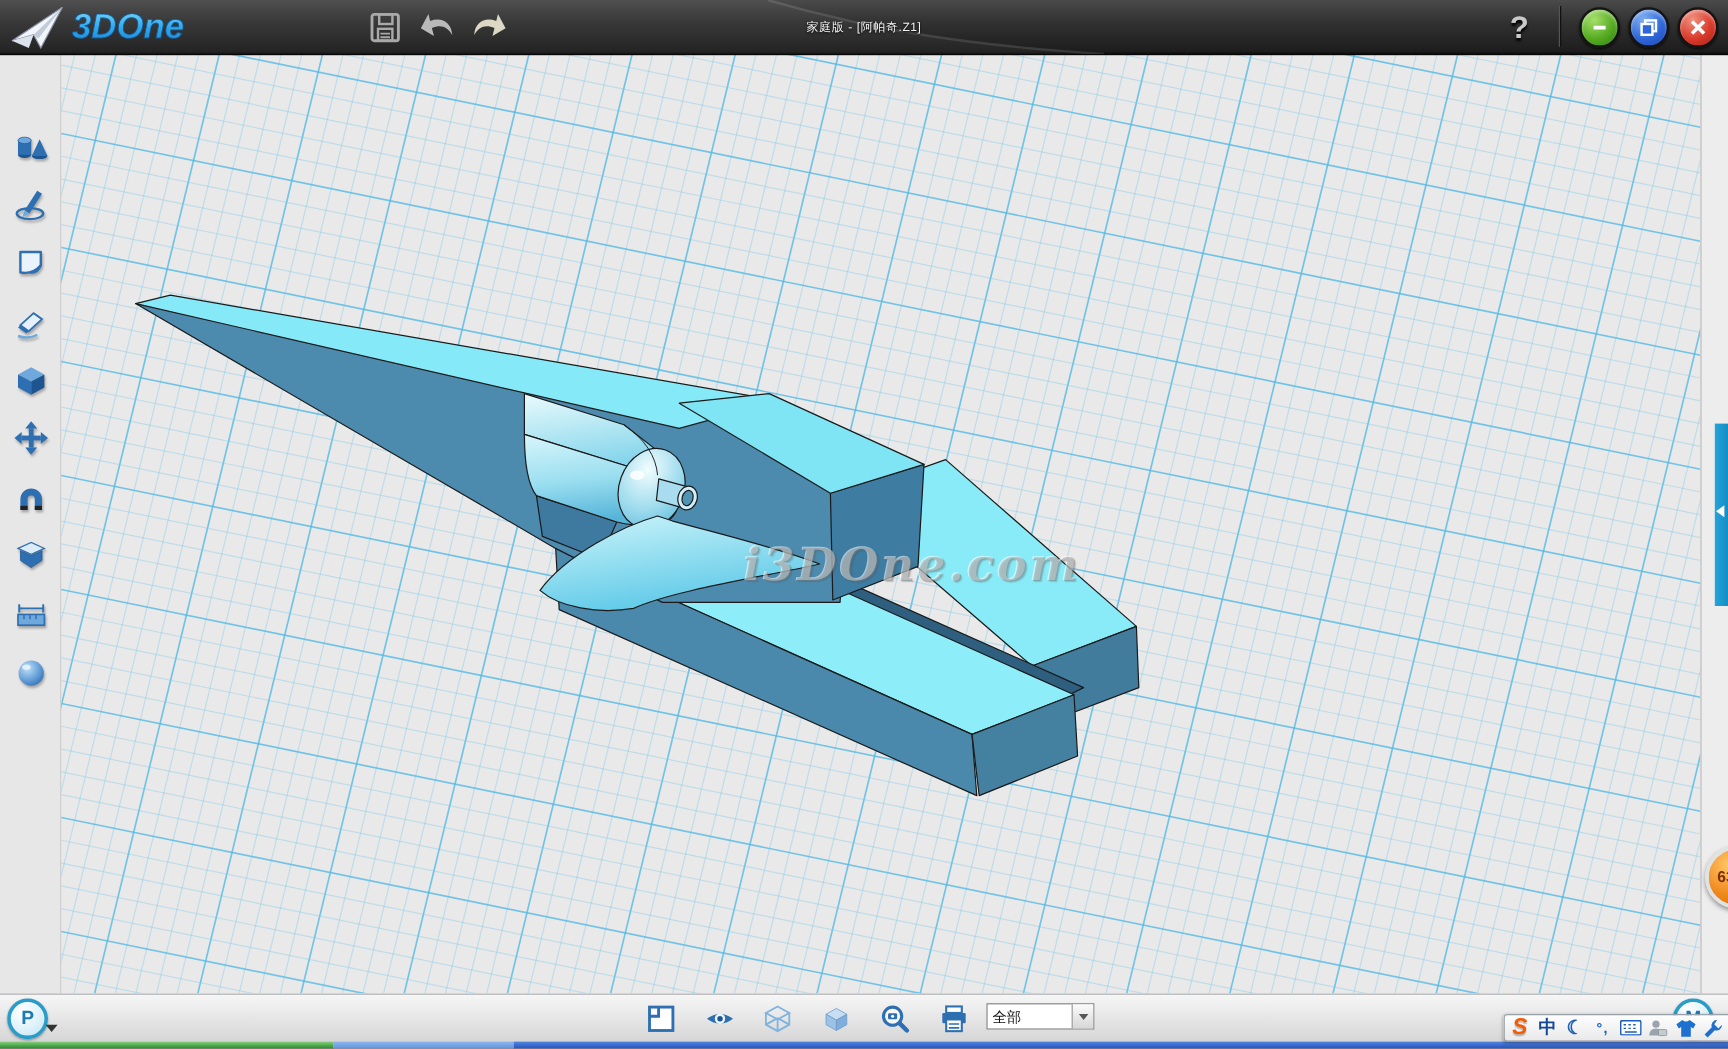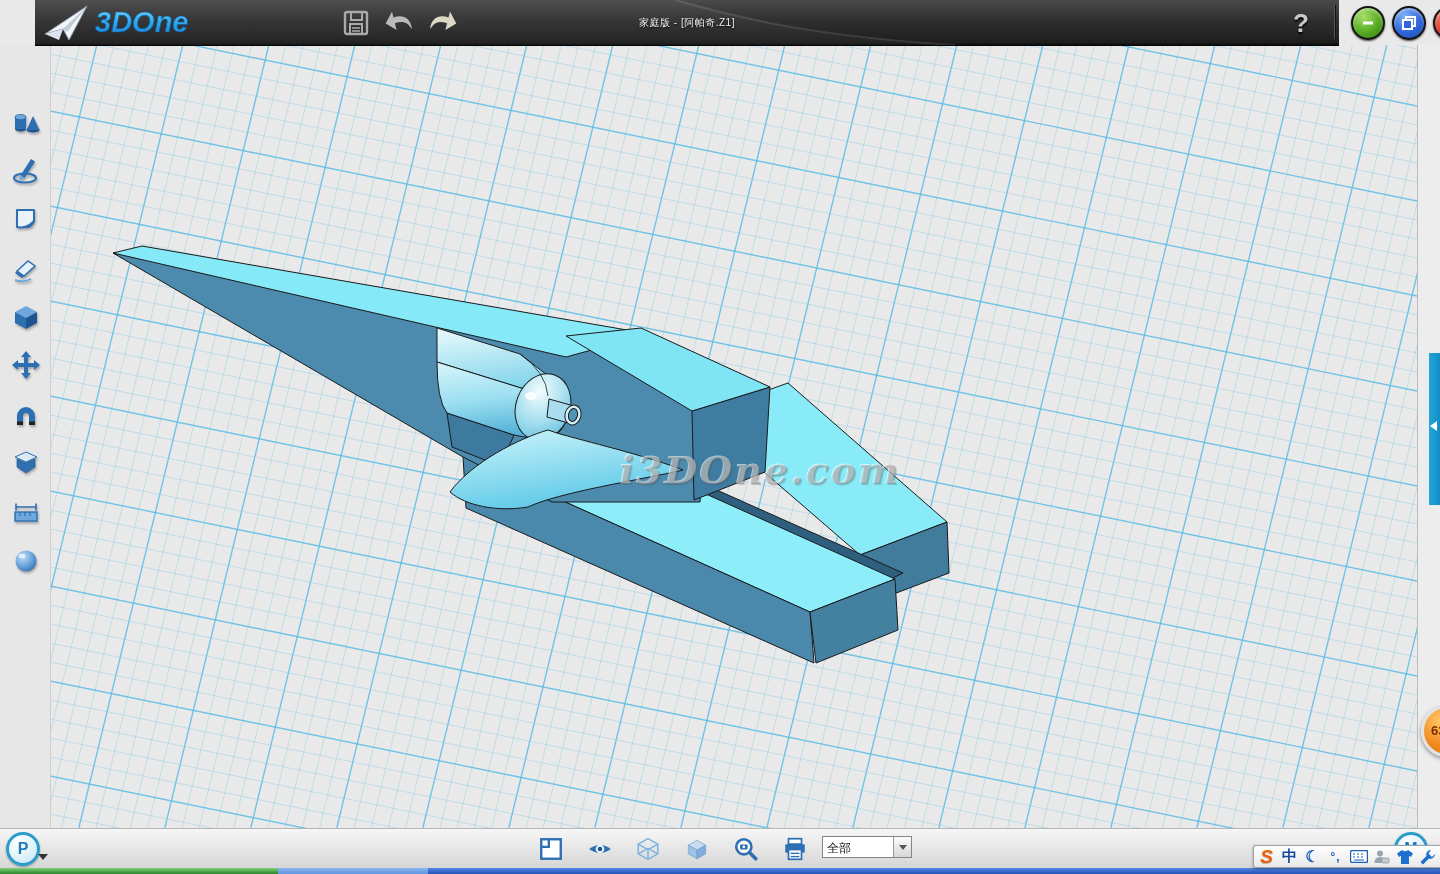--- a/index.html
+++ b/index.html
@@ -1,22 +1,22 @@
 <!DOCTYPE html>
 <html><head>
 <meta charset="utf-8">
 <style>
   html,body{margin:0;padding:0;background:#000;}
   body{width:1440px;height:874px;overflow:hidden;position:relative;font-family:"Liberation Sans",sans-serif;}
   .screen{position:absolute;inset:0;width:1440px;height:874px;background:#E9E9E9;overflow:hidden;}
 
   
-  .titlebar{position:absolute;left:0;top:0;width:1304px;height:45px;
+  .titlebar{position:absolute;left:0;top:0;width:1440px;height:45px;
     background:linear-gradient(#4a4a4a,#323232 40%,#1d1d1d 95%,#0c0c0c);
-    border-bottom:1px solid #060606;z-index:50;margin-left:35px;}
+    border-bottom:1px solid #060606;z-index:50;}
   .tb-swoosh{position:absolute;left:0;top:0;width:100%;height:45px;pointer-events:none;}
   .logo{position:absolute;left:8px;top:2px;display:flex;align-items:center;gap:4px;}
   .tb-btn{position:absolute;top:4px;width:38px;height:38px;display:flex;align-items:center;justify-content:center;cursor:pointer;}
   .tb-title{position:absolute;left:0;right:0;top:0;height:45px;display:flex;align-items:center;justify-content:center;
     color:#f2f2f2;font-size:10px;letter-spacing:.5px;text-shadow:0 1px 2px #000;}
   .help{position:absolute;left:1248px;top:4px;width:36px;height:38px;color:#c9c9c9;font-size:26px;font-weight:bold;
     display:flex;align-items:center;justify-content:center;text-shadow:0 2px 2px #000;cursor:pointer;}
   .tb-divider{position:absolute;left:1299px;top:5px;width:1px;height:34px;background:#555;box-shadow:1px 0 0 #111;}
   .winbtn{position:absolute;top:6px;width:30px;height:30px;border-radius:50%;border:2px solid #141414;
     box-shadow:0 1px 2px rgba(0,0,0,.7), inset 0 2px 3px rgba(255,255,255,.45);cursor:pointer;

